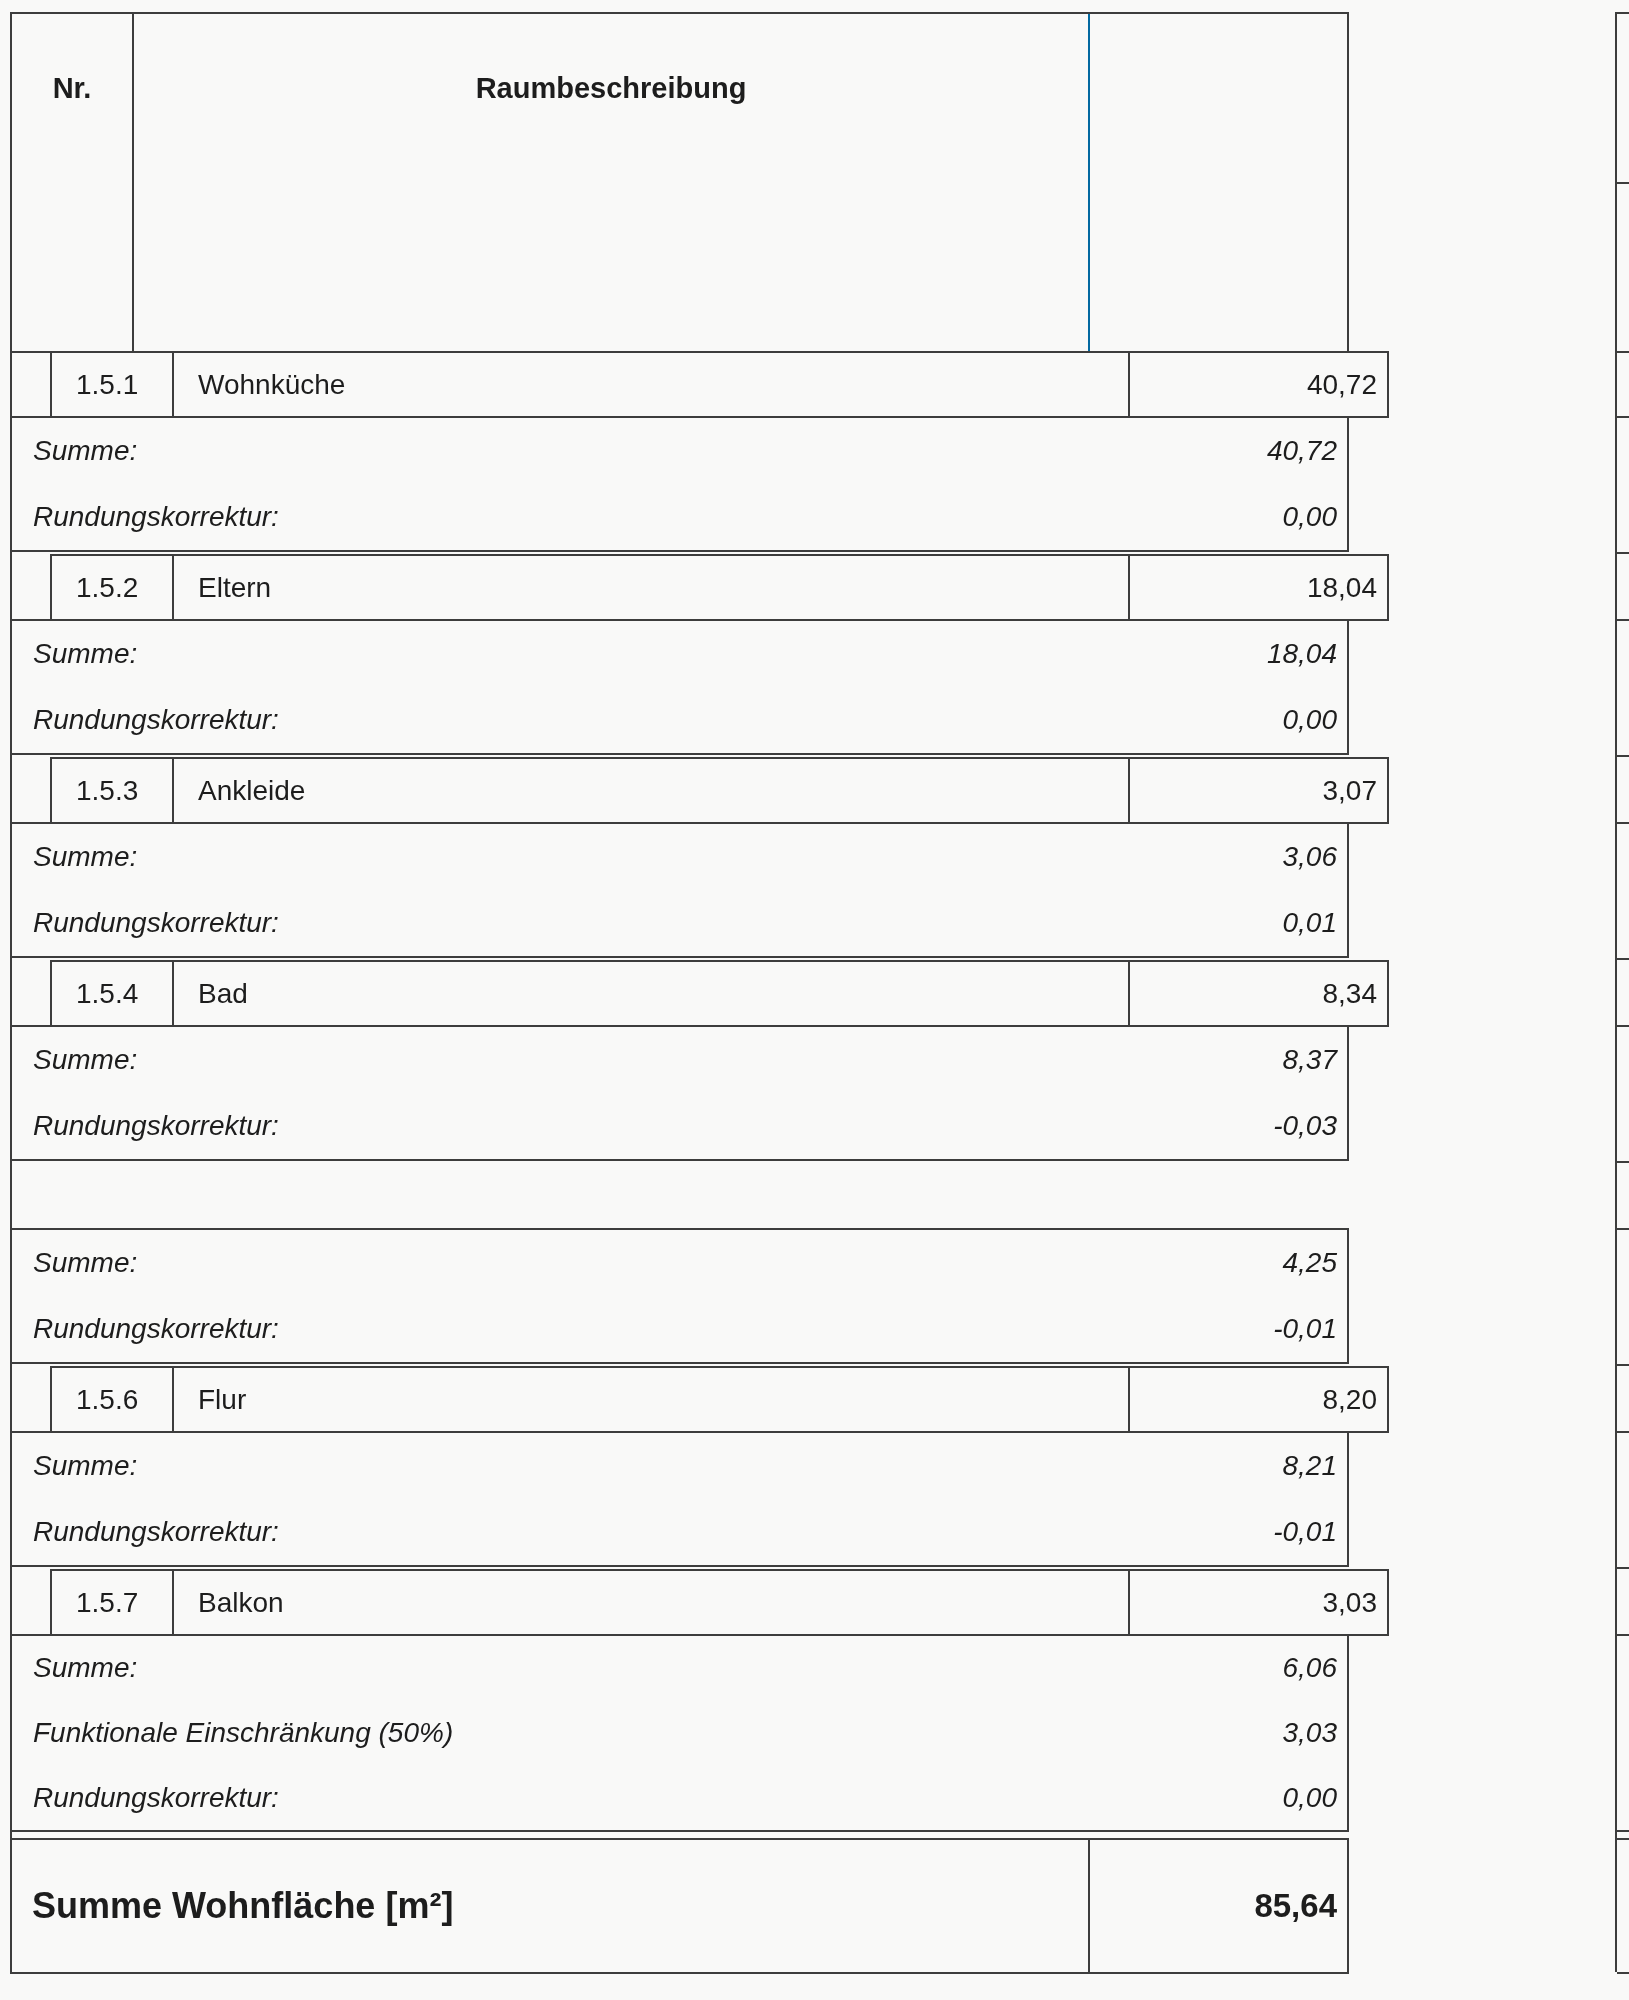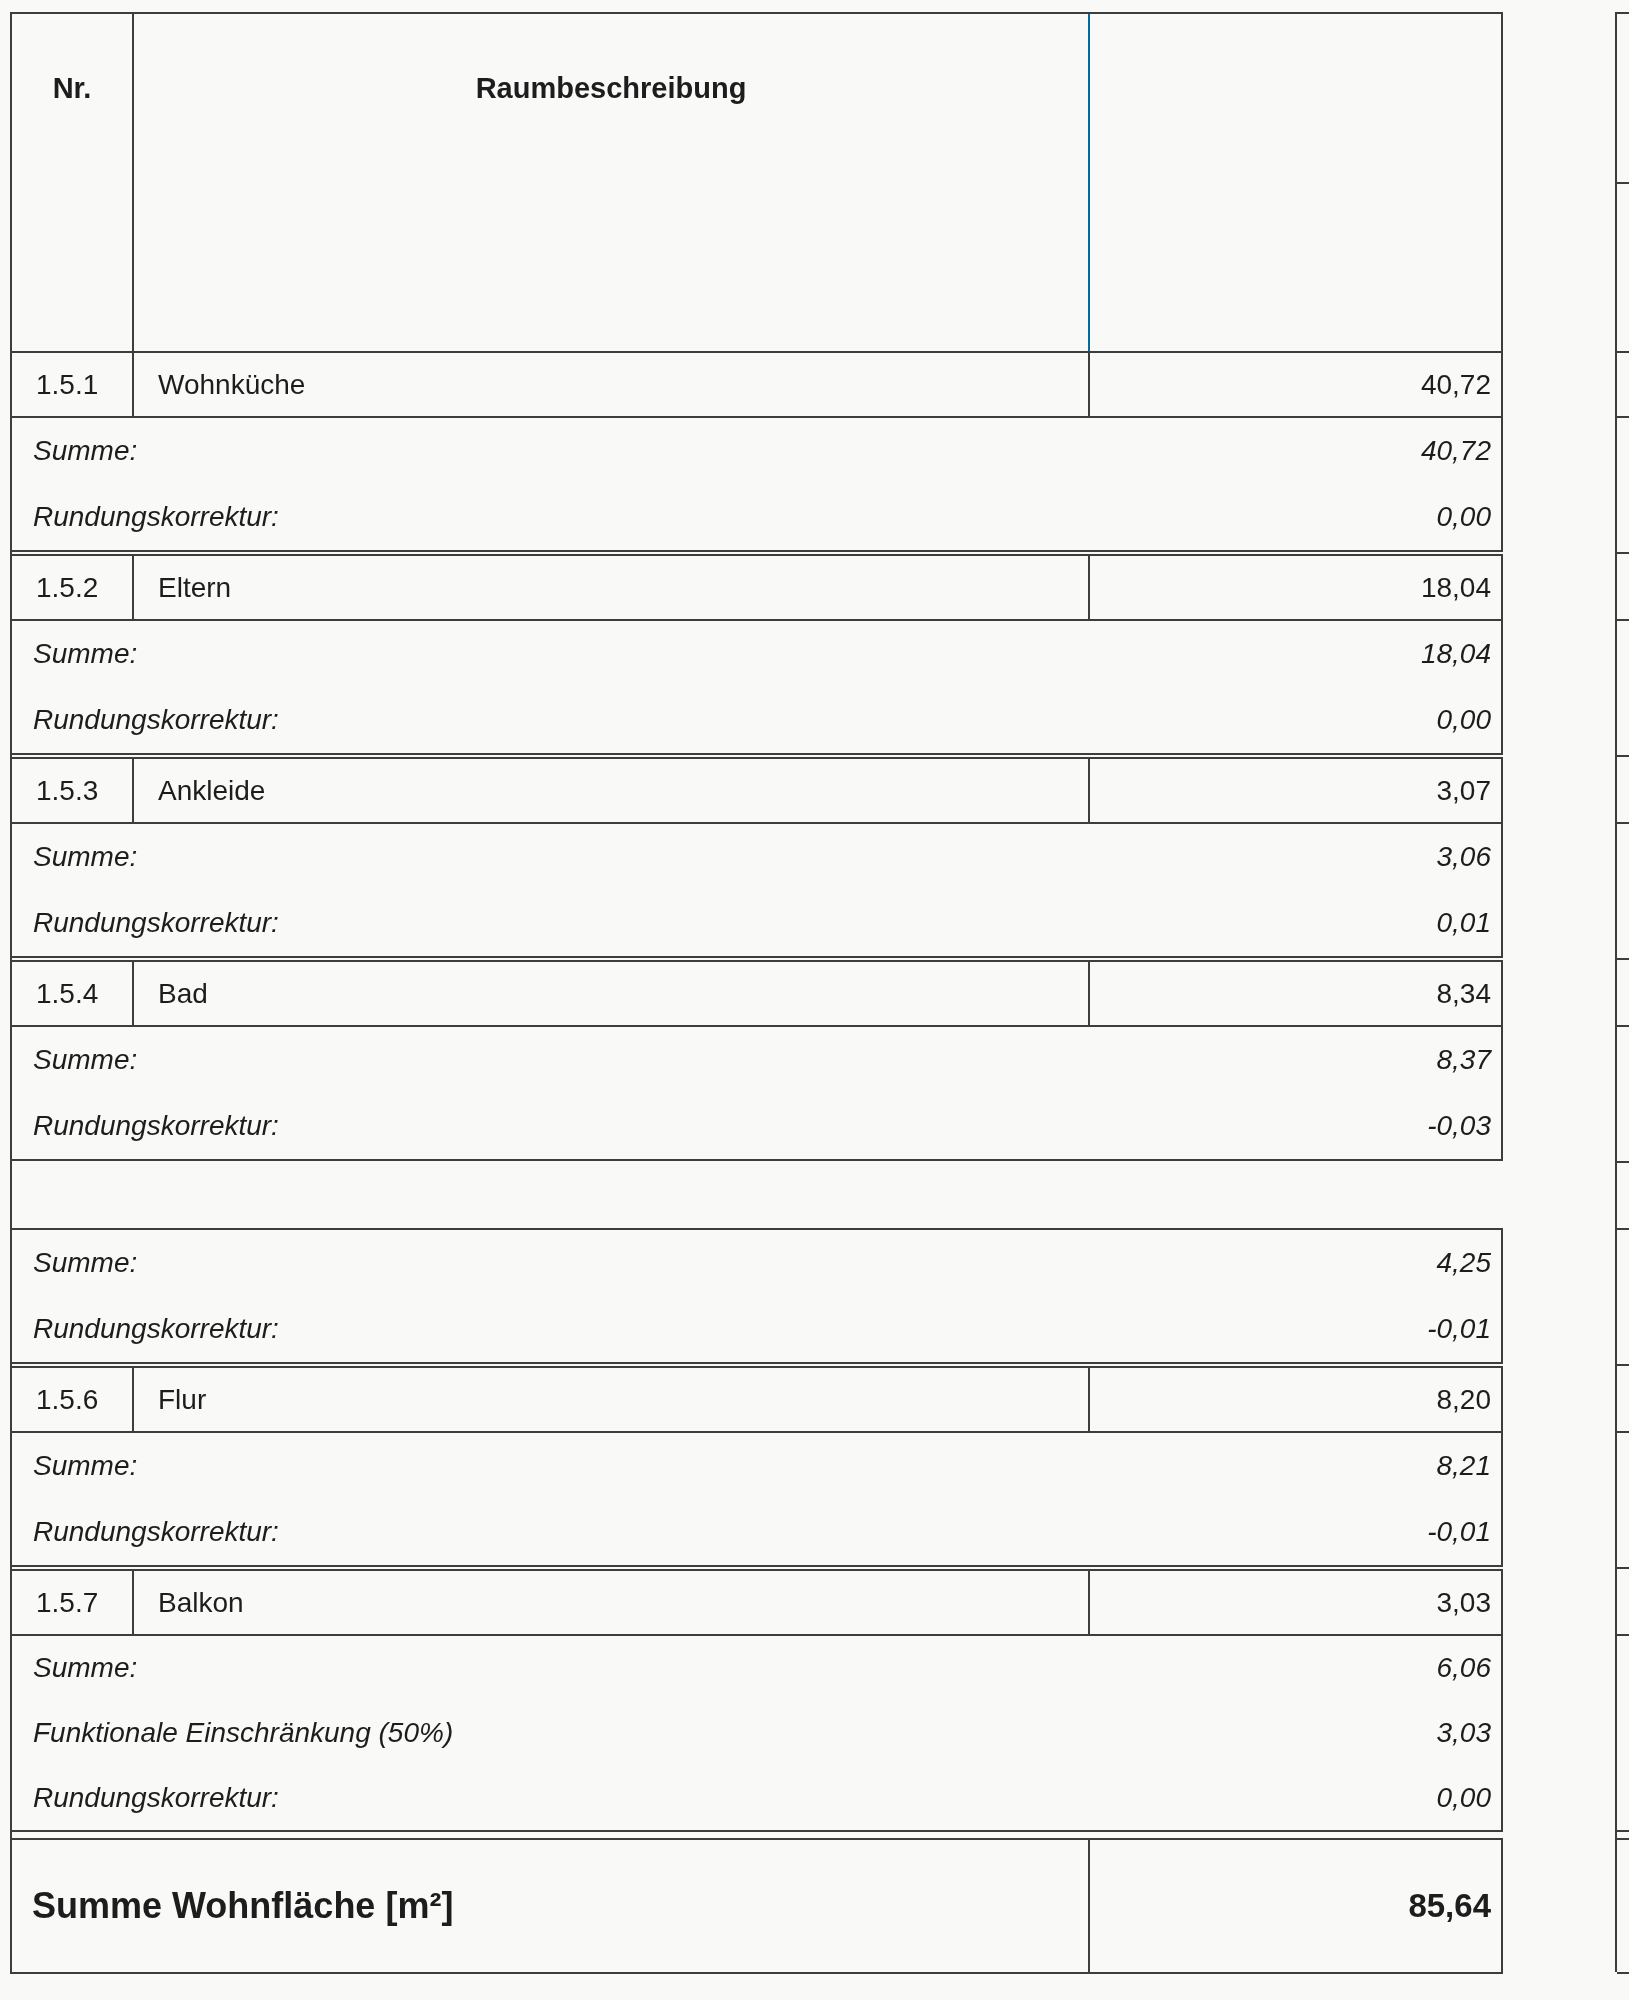--- a/index.html
+++ b/index.html
@@ -5,40 +5,40 @@
   html,body{margin:0;padding:0;}
   body{
     width:1629px;height:2000px;
     background:#f9f9f8;
     font-family:"Liberation Sans", sans-serif;
     color:#1d1d1d;
     -webkit-font-smoothing:antialiased;
   }
   .page{position:relative;width:1629px;height:2000px;overflow:hidden;}
   .box{
-    position:absolute;left:10px;width:1493px;
+    position:absolute;left:10px;width:1339px;
     box-sizing:border-box;
     border:2px solid #3d3d3d;
     background:transparent;
   }
   
   .vline{position:absolute;top:12px;height:1960px;width:2px;background:#3d3d3d;}
   .vline.left{left:10px;}
   .vline.right{left:1615px;}
   
   .header-box{top:12px;height:341px;display:flex;}
   .hcell{
     box-sizing:border-box;padding-top:58px;
     font-weight:bold;font-size:29px;text-align:center;
   }
   .hcell.nr{width:122px;border-right:2px solid #3d3d3d;}
   .hcell.room{width:956px;border-right:2px solid #0369a1;}
   .hcell.area{flex:1;}
   
-  .row-box{height:67px;display:flex;align-items:stretch;font-size:28px;}
+  .row-box{height:67px;display:flex;align-items:stretch;font-size:28px;margin-left:40px;}
   .cell{box-sizing:border-box;display:flex;align-items:center;}
   .cell-nr{width:122px;border-right:2px solid #3d3d3d;padding-left:24px;}
   .cell-room{width:956px;border-right:2px solid #3d3d3d;padding-left:24px;}
   .cell-area{flex:1;justify-content:flex-end;padding-right:10px;}
   
   .sum-box{display:flex;flex-direction:column;font-size:28px;font-style:italic;}
   .srow{flex:1;display:flex;align-items:center;}
   .slabel{padding-left:21px;}
   .sval{margin-left:auto;padding-right:10px;}
   

